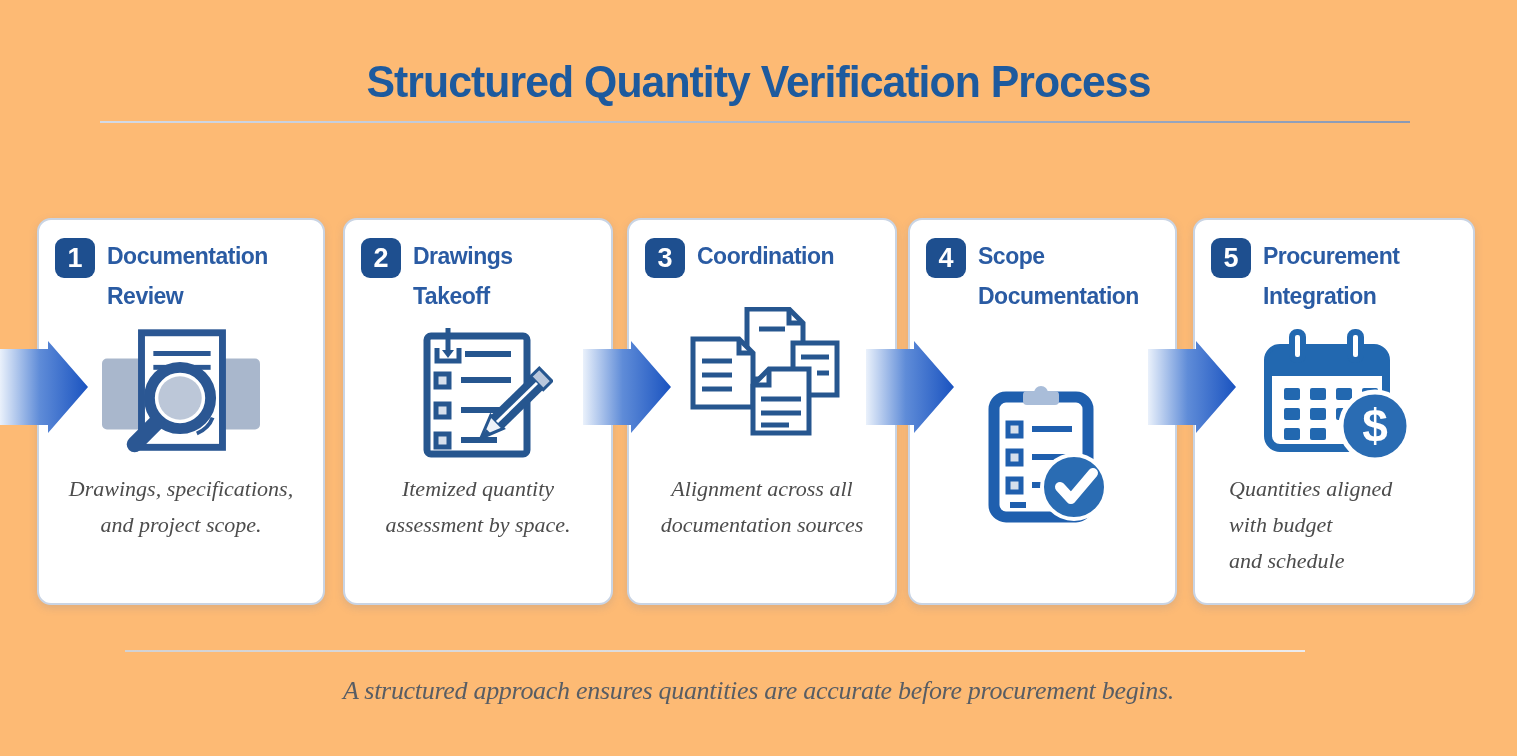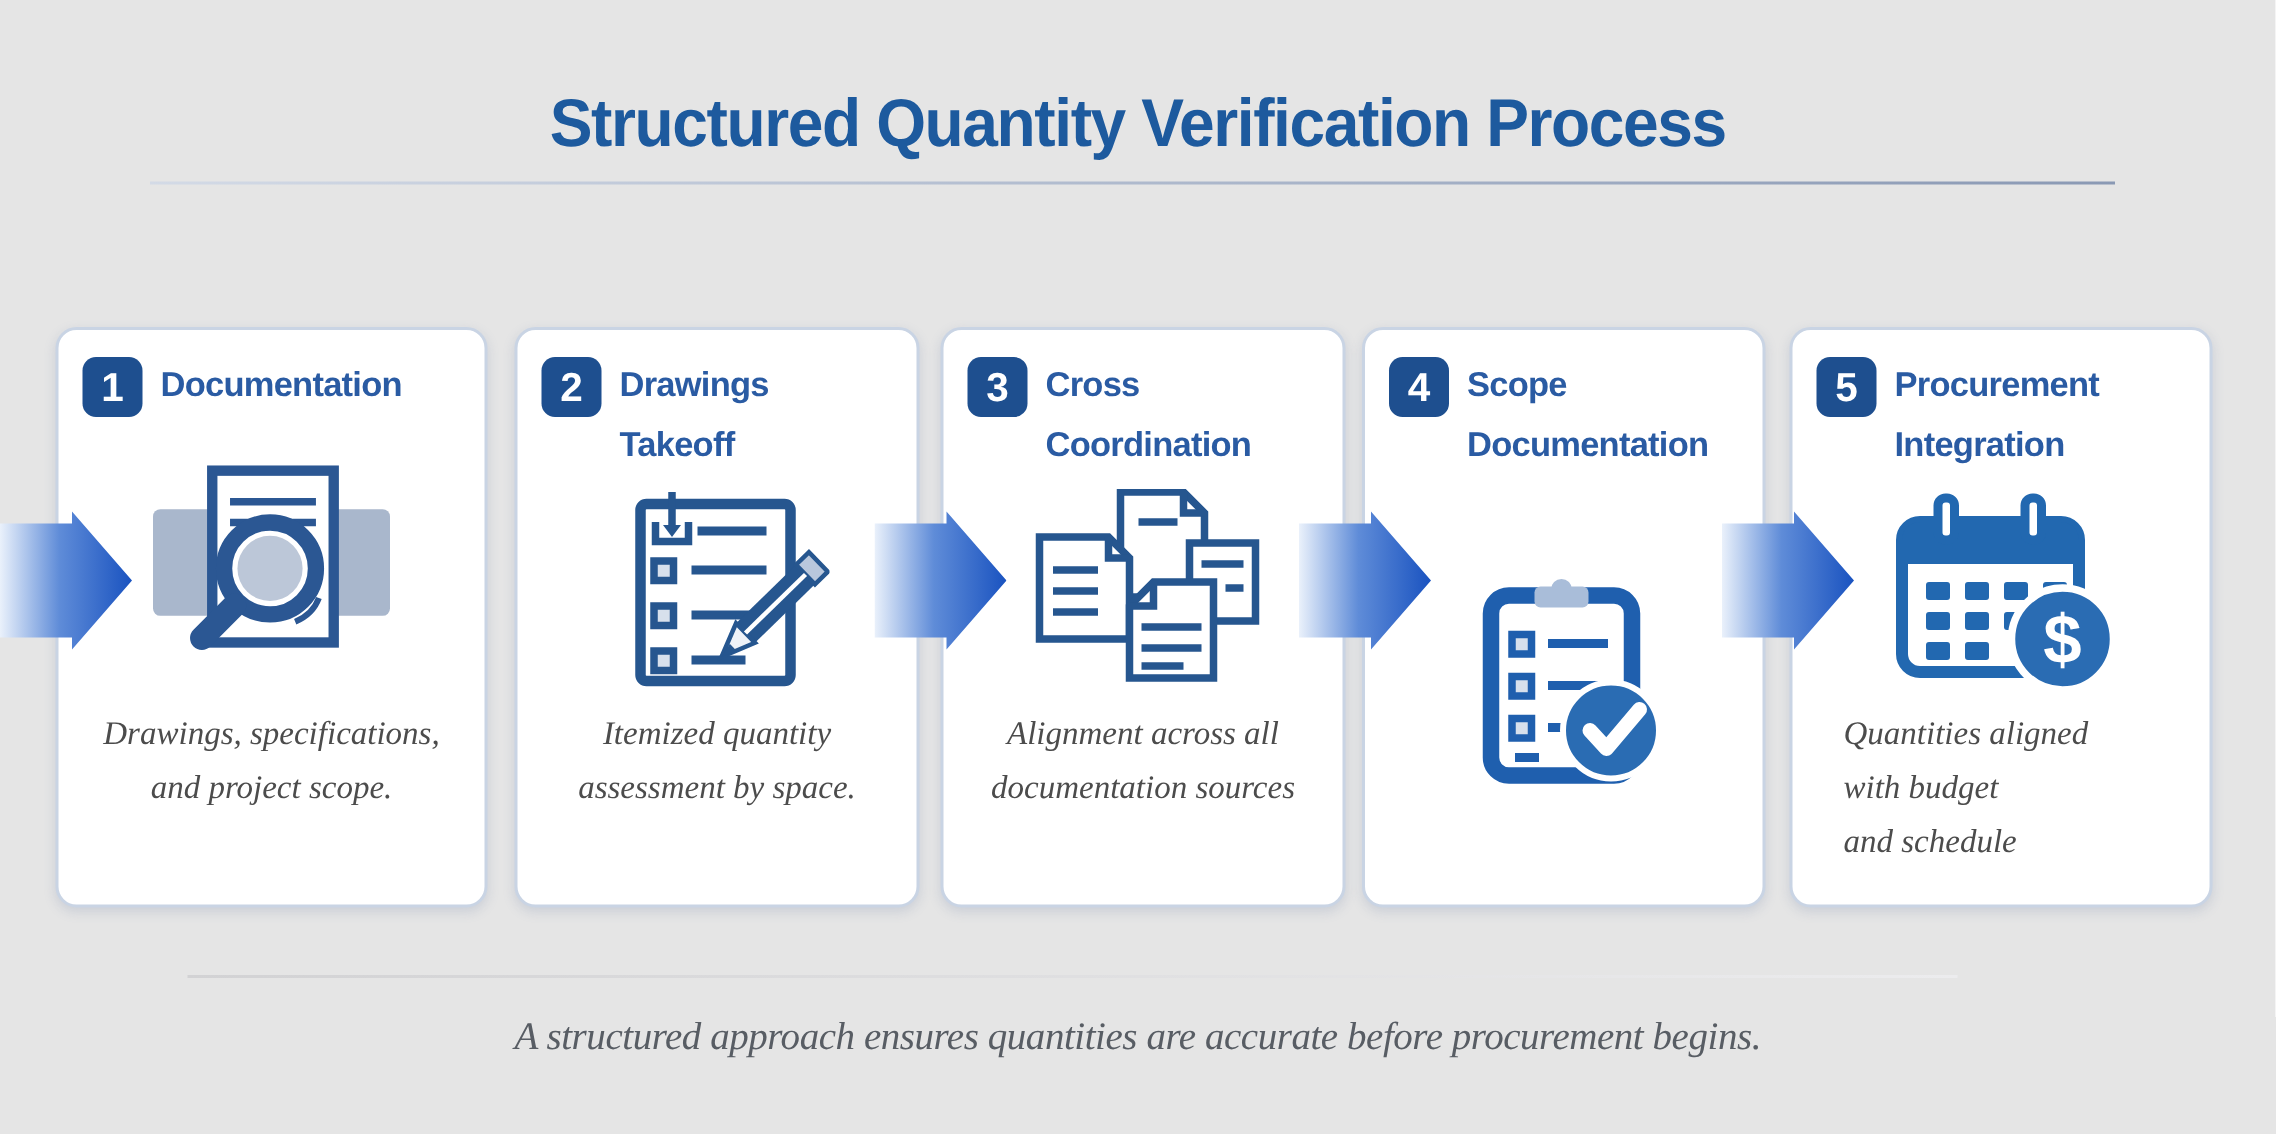--- a/index.html
+++ b/index.html
@@ -1,17 +1,17 @@
 <!DOCTYPE html>
 <html><head>
 <meta charset="utf-8">
 <style>
   html,body{margin:0;padding:0;background:#fff;}
   .canvas{
-    position:relative;width:1517px;height:756px;background:#e5e5e5;overflow:hidden;
+    position:relative;width:1517px;height:756px;background:#fdba74;overflow:hidden;
     font-family:"Liberation Sans",sans-serif;
   }
   
   .main-title{
     position:absolute;top:56px;left:0;width:100%;text-align:center;
     font-size:45px;font-weight:bold;color:#1d5a9e;letter-spacing:-1px;
     transform:scaleX(0.95);
   }
   .title-rule{
     position:absolute;top:121px;left:100px;width:1310px;height:2px;
@@ -82,20 +82,21 @@
   </svg>
 
   <div class="main-title">Structured Quantity Verification Process</div>
   <div class="title-rule"></div>
 
   <article class="step-card">
     <div class="card-header">
       <span class="badge">1</span>
       <h2 class="card-title">
         <span>Documentation</span>
+        <span>Review</span>
       </h2>
     </div>
     <div class="icon-wrap">
       <svg width="158" height="132" viewBox="0 0 160 132">
         <rect x="0" y="30" width="160" height="72" rx="5" fill="#a9b7cc"></rect>
         <rect x="40" y="4" width="82" height="116" fill="#ffffff" stroke="#2b5793" stroke-width="7"></rect>
         <line x1="52" y1="25" x2="110" y2="25" stroke="#2b5793" stroke-width="5"></line>
         <line x1="52" y1="39" x2="71" y2="39" stroke="#2b5793" stroke-width="5"></line>
         <line x1="81" y1="39" x2="110" y2="39" stroke="#2b5793" stroke-width="5"></line>
         <path d="M96,106 Q108,101 112,90" fill="none" stroke="#2b5793" stroke-width="4"></path>
@@ -141,21 +142,20 @@
     <p class="desc">
       <span class="line">Itemized quantity</span>
       <span class="line">assessment by space.</span>
     </p>
   </article>
 
   <article class="step-card">
     <div class="card-header">
       <span class="badge">3</span>
       <h2 class="card-title">
-        <span>Cross</span>
         <span>Coordination</span>
       </h2>
     </div>
     <div class="icon-wrap">
       <svg width="155" height="135" viewBox="0 0 155 135">
         <path d="M62,2 h42 l14,14 v56 h-56 z" fill="#ffffff" stroke="#26568f" stroke-width="5"></path>
         <path d="M104,2 v14 h14" fill="none" stroke="#26568f" stroke-width="5"></path>
         <line x1="74" y1="22" x2="100" y2="22" stroke="#26568f" stroke-width="5"></line>
         <rect x="108" y="36" width="44" height="52" fill="#ffffff" stroke="#26568f" stroke-width="5"></rect>
         <line x1="116" y1="50" x2="144" y2="50" stroke="#26568f" stroke-width="5"></line>

